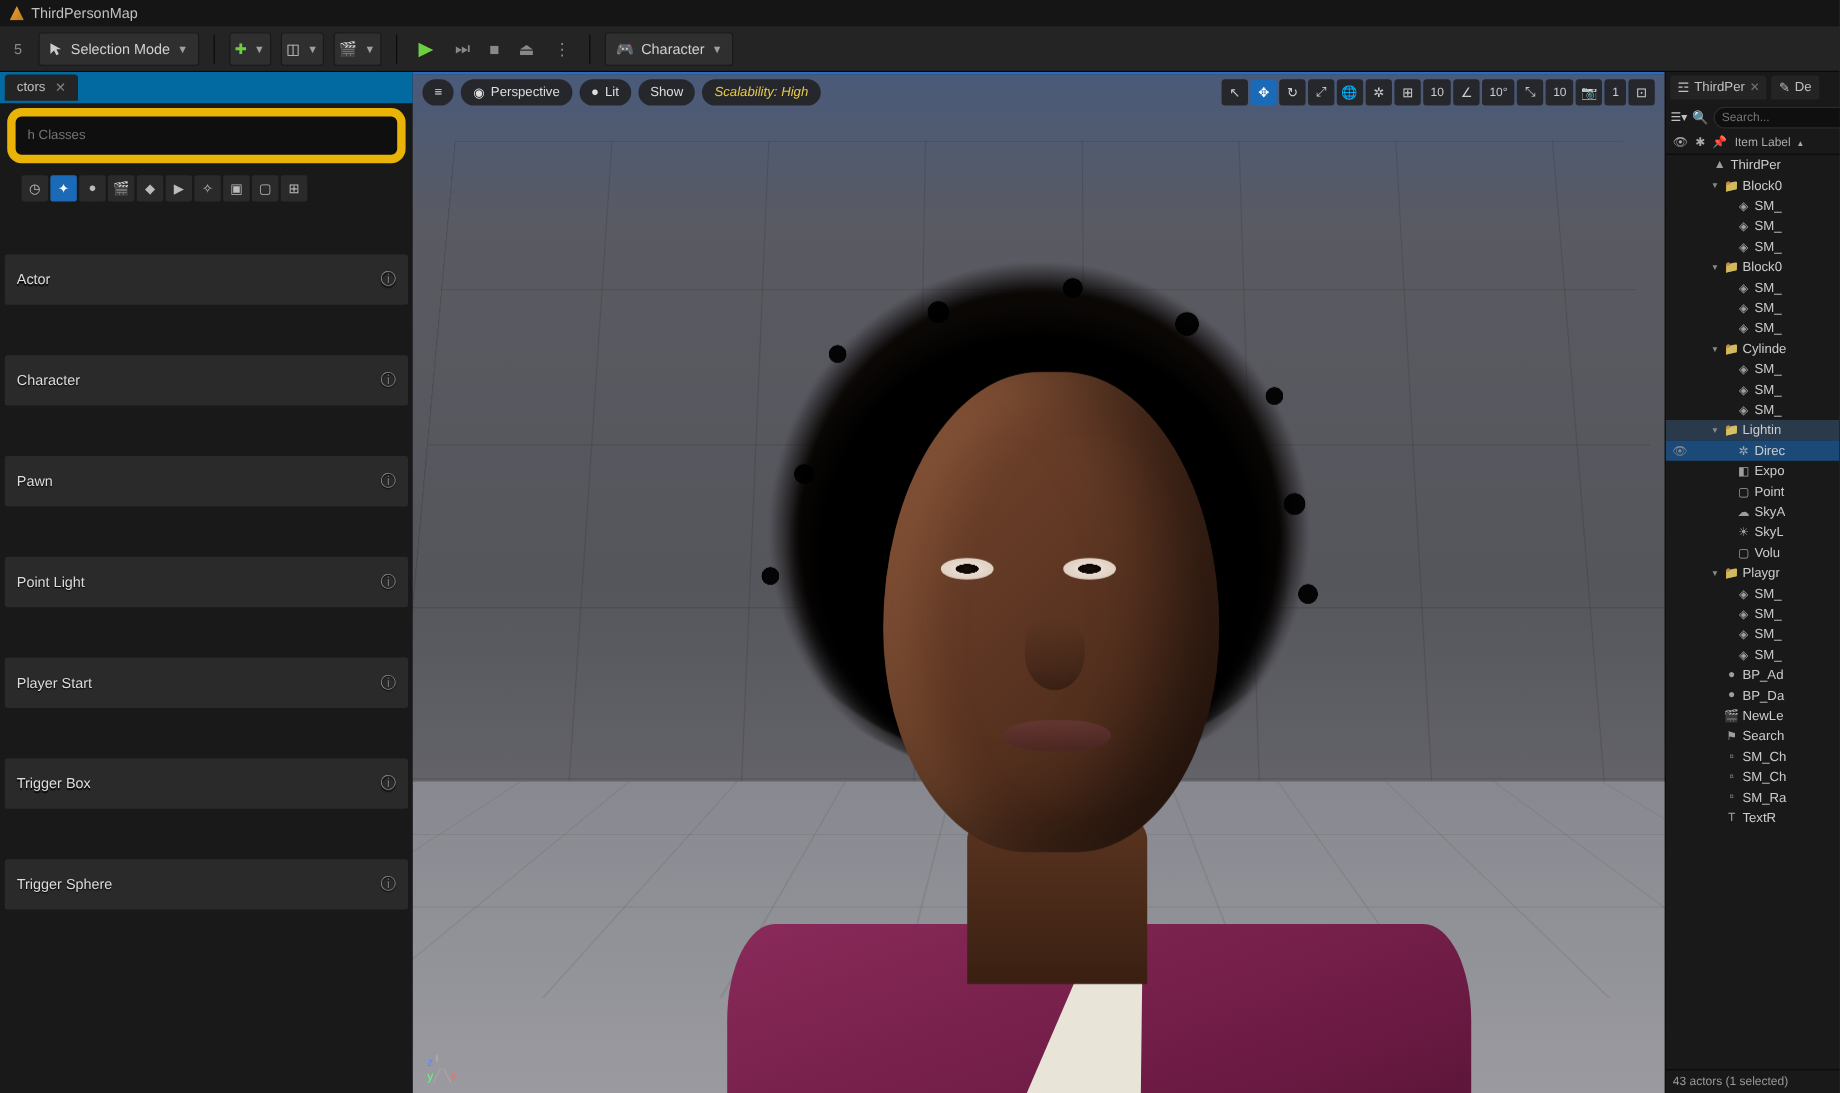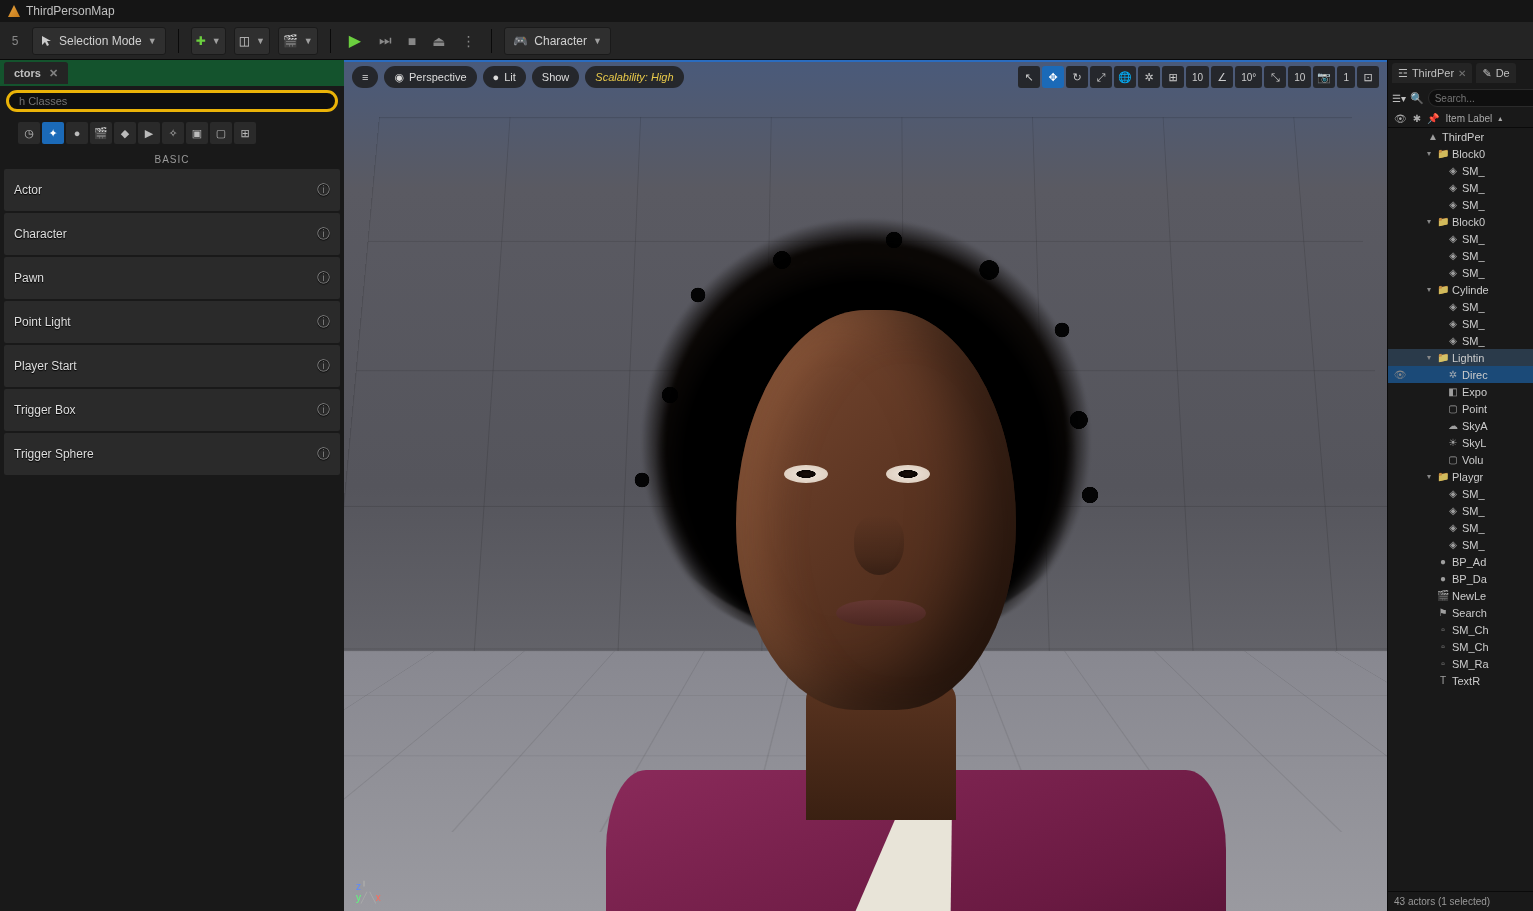--- a/index.html
+++ b/index.html
@@ -19,35 +19,35 @@
 .play-ctrl { color: #888; font-size: 14px; padding: 0 4px; cursor: pointer; }
 .leftnum { width: 18px; text-align: center; color: #888; }
 
 
 .cols { display: flex; height: calc(100% - 60px); }
 .left-panel { width: 344px; background: #191919; display: flex; flex-direction: column; }
 .viewport { flex: 1; background: #3a3a3e; position: relative; }
 .right-panel { width: 146px; background: #191919; display: flex; flex-direction: column; border-left: 1px solid #0a0a0a; }
 
 
-.tab-row { height: 26px; display: flex; align-items: center; gap: 4px; padding-left: 4px; background: #14532d; font-weight: bold; }
+.tab-row { height: 26px; display: flex; align-items: center; gap: 4px; padding-left: 4px; background: #0369a1; }
 .tab { background: #242424; height: 22px; display: flex; align-items: center; padding: 0 10px; font-size: 11px; border-radius: 3px 3px 0 0; gap: 8px; }
 .tab .close { opacity: .6; cursor: pointer; font-size: 11px; }
 
 .search-row { padding: 4px 6px; }
-.search { background: #0f0f0f; border: 3px solid #eab308; border-radius: 12px; height: 22px; width: 100%; color: #888; padding: 0 10px; font-size: 11px; }
+.search { background: #0f0f0f; border: 7px solid #eab308; border-radius: 12px; height: 22px; width: 100%; color: #888; padding: 16px 10px; font-size: 11px; }
 
 .icon-row { display: flex; gap: 2px; padding: 6px 4px 4px 18px; }
 .icon-btn { width: 22px; height: 22px; background: #2a2a2a; border-radius: 2px; display: flex; align-items: center; justify-content: center; font-size: 11px; color: #bbb; cursor: pointer; }
 .icon-btn.active { background: #1b6ab8; color: #fff; }
 
 .category-label { text-align: center; font-size: 10px; letter-spacing: 1px; color: #999; padding: 6px 0 4px; }
 
 .actor-list { display: flex; flex-direction: column; gap: 2px; padding: 0 4px; }
-.actor-item { background: #2a2a2a; height: 42px; display: flex; align-items: center; justify-content: space-between; padding: 0 10px; font-size: 12px; color: #ddd; cursor: pointer; border-radius: 2px; text-shadow: 0 1px 1px #000; }
+.actor-item { background: #2a2a2a; height: 42px; display: flex; align-items: center; justify-content: space-between; padding: 0 10px; font-size: 12px; color: #ddd; cursor: pointer; border-radius: 2px; text-shadow: 0 1px 1px #000; margin-top: 40px; }
 .actor-item .help { color: #888; font-size: 13px; }
 
 
 .vp-toolbar { position: absolute; top: 6px; left: 8px; display: flex; gap: 6px; align-items: center; z-index: 10; }
 .vp-pill { background: rgba(30,30,30,.85); border-radius: 11px; height: 22px; display: flex; align-items: center; padding: 0 10px; font-size: 11px; color: #ddd; gap: 5px; cursor: pointer; }
 .vp-pill.yellow { color: #e8c94a; font-style: italic; }
 .vp-toolbar-right { position: absolute; top: 6px; right: 8px; display: flex; gap: 2px; align-items: center; z-index: 10; }
 .vp-tool { width: 22px; height: 22px; background: rgba(30,30,30,.85); border-radius: 3px; display: flex; align-items: center; justify-content: center; font-size: 11px; color: #ccc; cursor: pointer; }
 .vp-tool.active { background: #1b6ab8; color: #fff; }
 .vp-tool.wide { width: auto; padding: 0 6px; font-size: 10px; }
@@ -173,21 +173,20 @@
       <div class="icon-btn active">✦</div>
       <div class="icon-btn">●</div>
       <div class="icon-btn">🎬</div>
       <div class="icon-btn">◆</div>
       <div class="icon-btn">▶</div>
       <div class="icon-btn">✧</div>
       <div class="icon-btn">▣</div>
       <div class="icon-btn">▢</div>
       <div class="icon-btn">⊞</div>
     </div>
-    <div class="category-label">BASIC</div>
     <div class="actor-list" id="actor-list">
         <div class="actor-item">
           <span>Actor</span>
           <span class="help">ⓘ</span>
         </div>
         <div class="actor-item">
           <span>Character</span>
           <span class="help">ⓘ</span>
         </div>
         <div class="actor-item">

